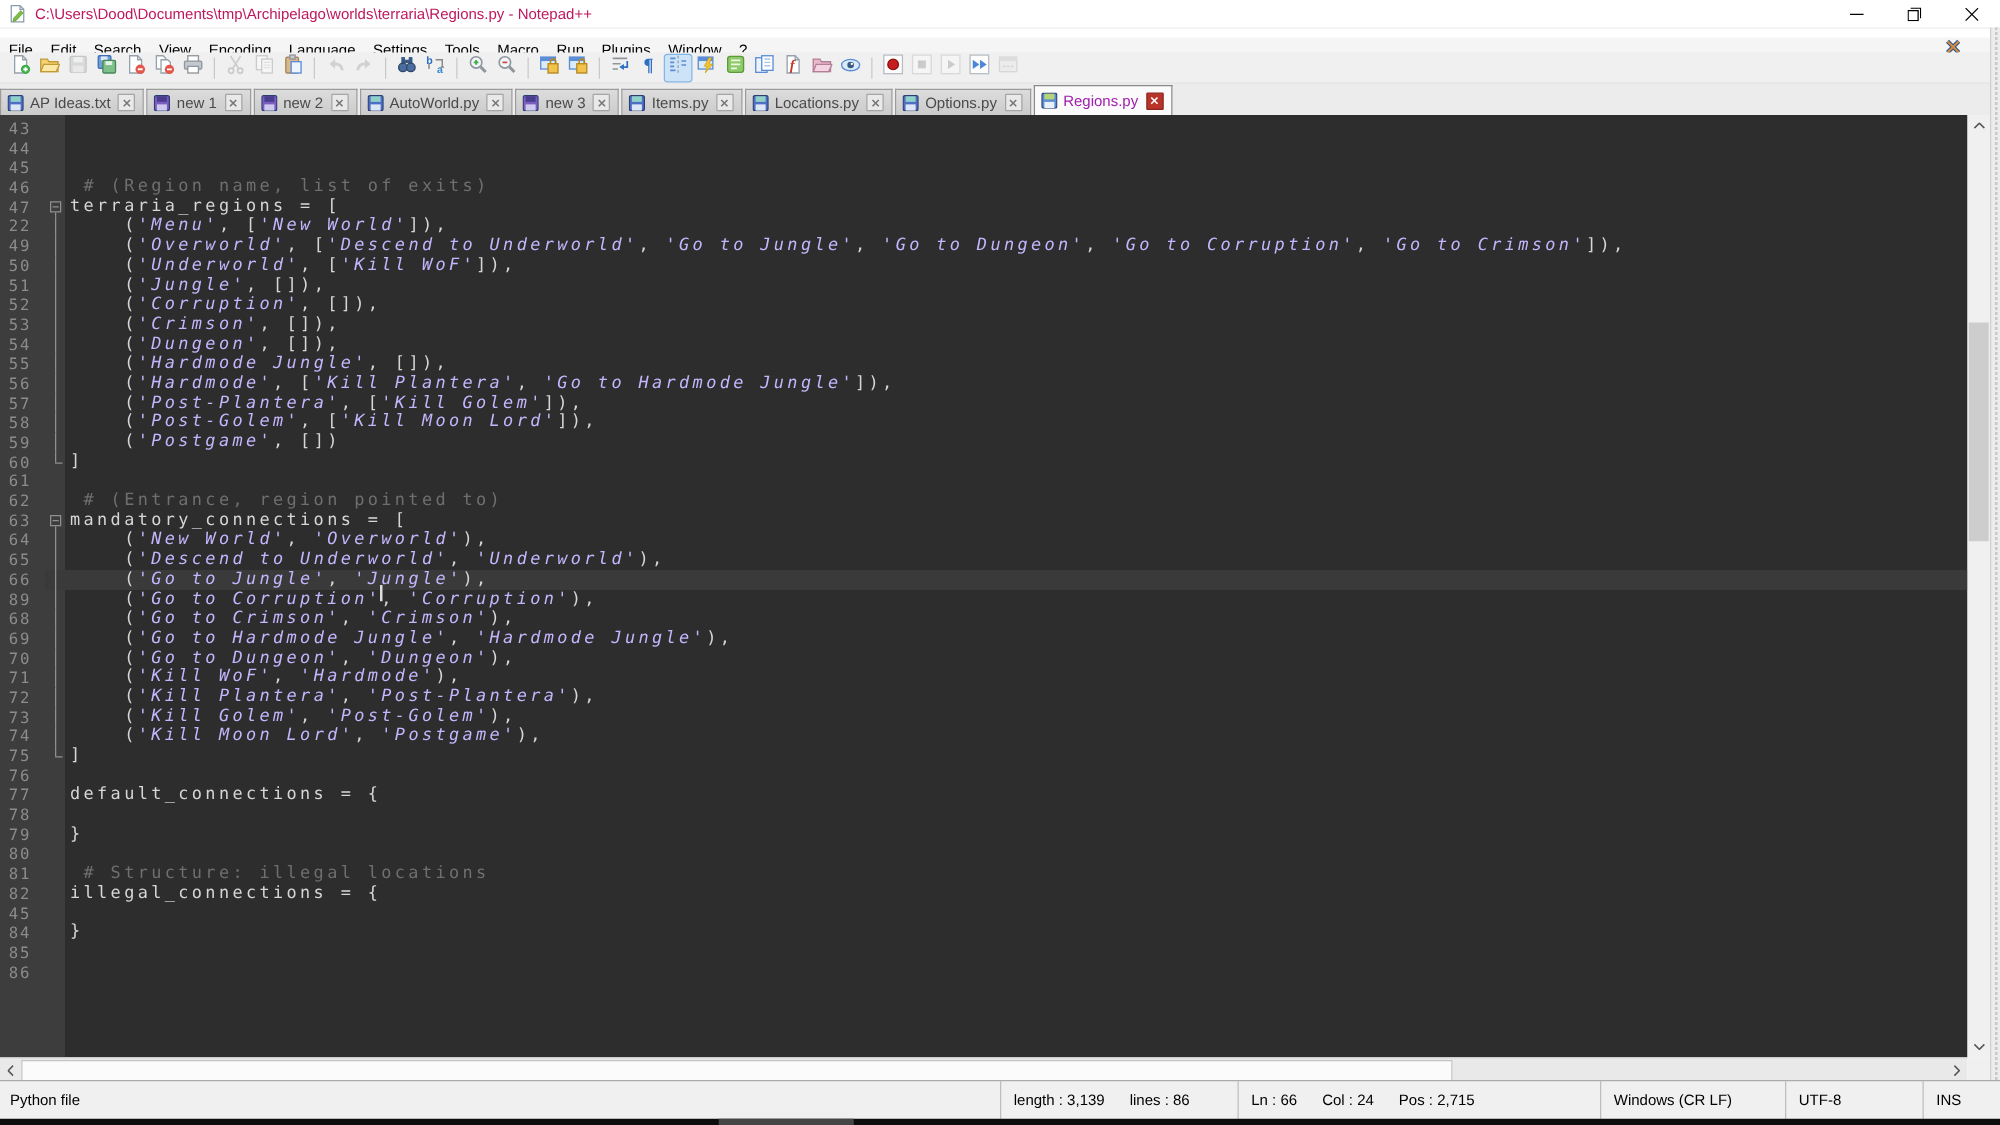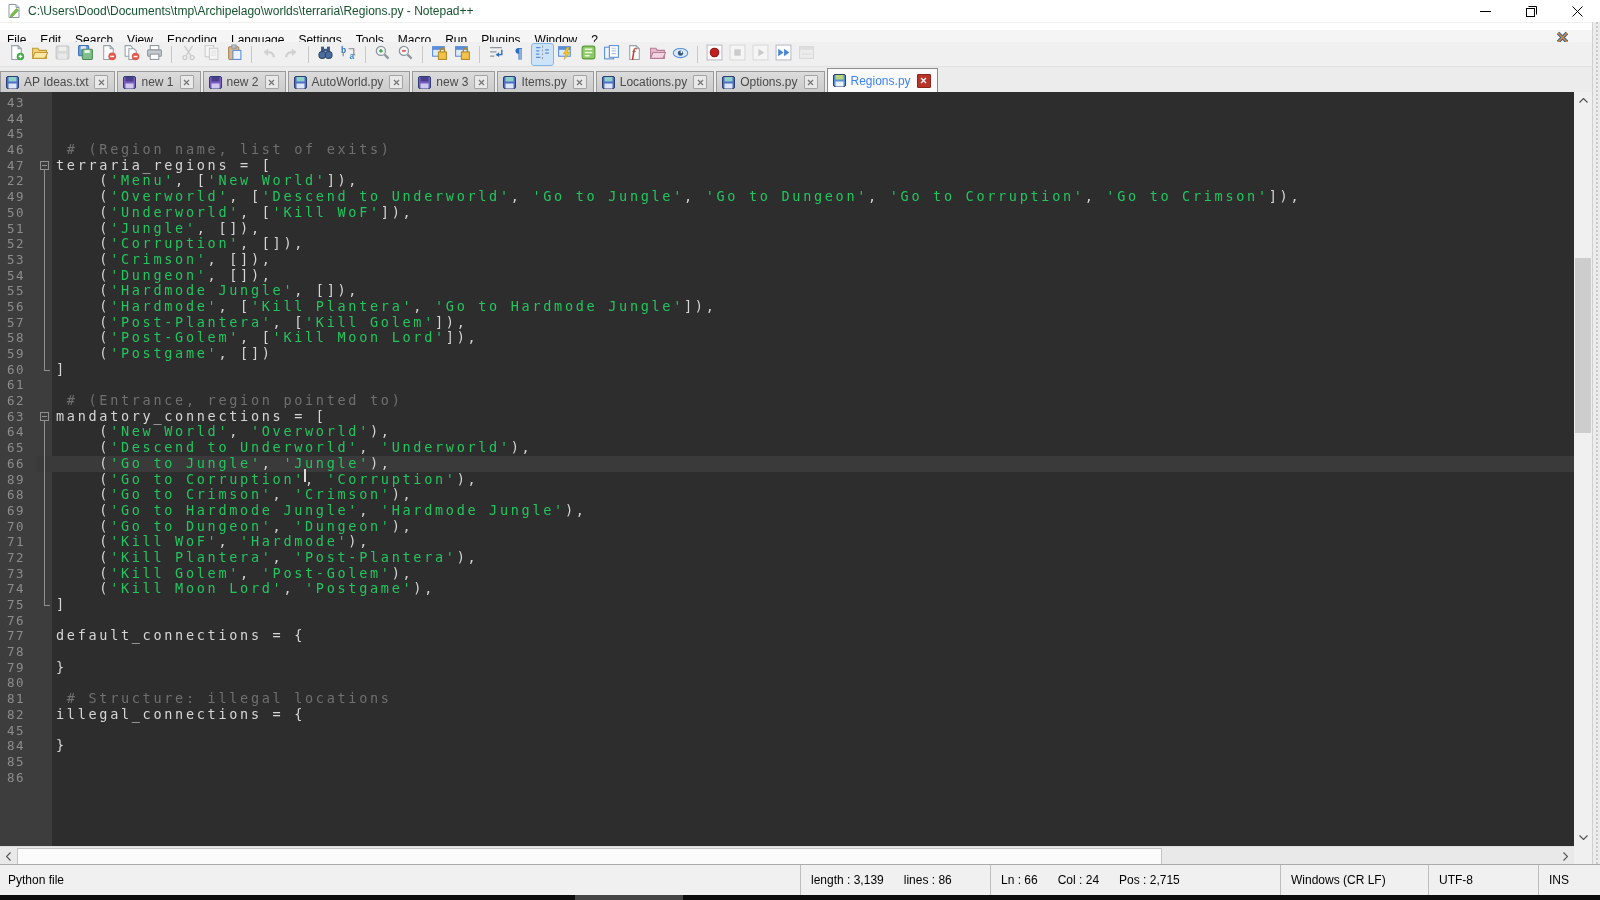--- a/index.html
+++ b/index.html
@@ -4,21 +4,21 @@
 <style>
   html,body{margin:0;padding:0;}
   body{width:1600px;height:900px;position:relative;overflow:hidden;background:#fff;
        font-family:"Liberation Sans",sans-serif;-webkit-font-smoothing:antialiased;}
   #window{position:absolute;inset:0;}
 
   
   #titlebar{position:absolute;left:0;top:0;width:1600px;height:22px;background:#ffffff;
             display:flex;align-items:center;border-bottom:1px solid #f0f0f0;}
   #app-icon{width:16px;height:16px;margin:0 6px 0 6px;flex:0 0 auto;}
-  #title-text{font-size:12px;color:#14532d;white-space:nowrap;}
+  #title-text{font-size:12px;color:#be185d;white-space:nowrap;}
   #win-buttons{position:absolute;right:0;top:0;height:22px;display:flex;}
   .win-btn{width:46px;height:22px;display:flex;align-items:center;justify-content:center;}
 
   
   #menubar{position:absolute;left:0;top:30px;width:1600px;height:20px;background:#f5f5f5;
            display:flex;align-items:center;font-size:12px;color:#000;}
   .menu-item{padding:2px 7px;white-space:nowrap;}
   .menu-item u{text-decoration:underline;}
   #menu-close-x{position:absolute;right:28px;top:1px;width:16px;height:16px;}
 
@@ -32,41 +32,41 @@
   .tb-btn.pressed{background:#cde3f7;outline:1px solid #84b6e4;}
   .tb-sep{width:1px;height:17px;background:#c9c9c9;margin:0 5px;}
 
   
   #tabbar{position:absolute;left:0;top:67px;width:1600px;height:25px;background:#ececec;
           display:flex;align-items:flex-end;}
   .tab{height:20px;display:flex;align-items:center;background:linear-gradient(#dcdcdc,#cbcbcb);
        border:1px solid #9b9b9b;border-bottom:none;margin-right:2px;padding:0 6px 0 5px;
        font-size:12px;color:#4a4a4a;white-space:nowrap;}
   .tab .tab-label{margin:0 6px 0 5px;}
-  .tab.active{height:23px;background:#fbfbfb;color:#3b82f6;border-color:#8a8a8a;align-items:center;}
+  .tab.active{height:23px;background:#fbfbfb;color:#a21caf;border-color:#8a8a8a;align-items:center;}
   .tab-close{width:12px;height:12px;display:flex;align-items:center;justify-content:center;
              border:1px solid #a5a5a5;background:#e9e9e9;border-radius:1px;}
   .tab.active .tab-close{background:#b8342a;border-color:#8e241c;}
   #tab-overflow-arrow{position:absolute;right:2px;top:9px;width:0;height:0;
       border-top:4px solid transparent;border-bottom:4px solid transparent;border-right:6px solid #222;}
 
   
   #editor{position:absolute;left:0;top:92px;width:1574px;height:754px;background:#2d2d2d;overflow:hidden;}
   #gutter-strip{position:absolute;left:0;top:0;width:52px;height:100%;background:#3d3d3d;}
   #code-rows{position:absolute;left:0;top:3px;right:0;}
   .row{display:flex;height:15.7px;line-height:15.7px;
        font-family:"DejaVu Sans Mono",monospace;font-size:13.5px;}
   .ln{width:36px;box-sizing:border-box;padding-right:11px;text-align:right;color:#8c8c8c;
       font-size:12.5px;letter-spacing:1.5px;position:relative;z-index:2;}
   .body{flex:1;display:flex;}
   .row.current .body{background:#3a3a3a;}
   .fold{width:20px;position:relative;flex:0 0 auto;}
   .code{flex:1;white-space:pre;letter-spacing:2.7px;color:#d6d6d6;}
   .t-def{color:#d6d6d6;}
-  .t-str{color:#22c55e;}
+  .t-str{color:#c4b5fd;font-style:italic;}
   .t-com{color:#6f6f6f;}
   .fb{position:absolute;left:4px;top:3px;width:9px;height:9px;border:1px solid #8f8f8f;box-sizing:border-box;}
   .fb:after{content:"";position:absolute;left:1px;top:3px;width:5px;height:1px;background:#8f8f8f;}
   .vl{position:absolute;left:8px;width:1px;background:#8f8f8f;}
   .vl.from-box{top:12px;bottom:0;}
   .vl.full{top:0;bottom:0;}
   .vl.half{top:0;height:8px;}
   .hl{position:absolute;left:8px;top:8px;width:6px;height:1px;background:#8f8f8f;}
   .caret{display:inline-block;width:0;position:relative;}
   .caret:after{content:"";position:absolute;left:-1px;top:1px;width:2px;height:13px;background:#dcdcdc;}

